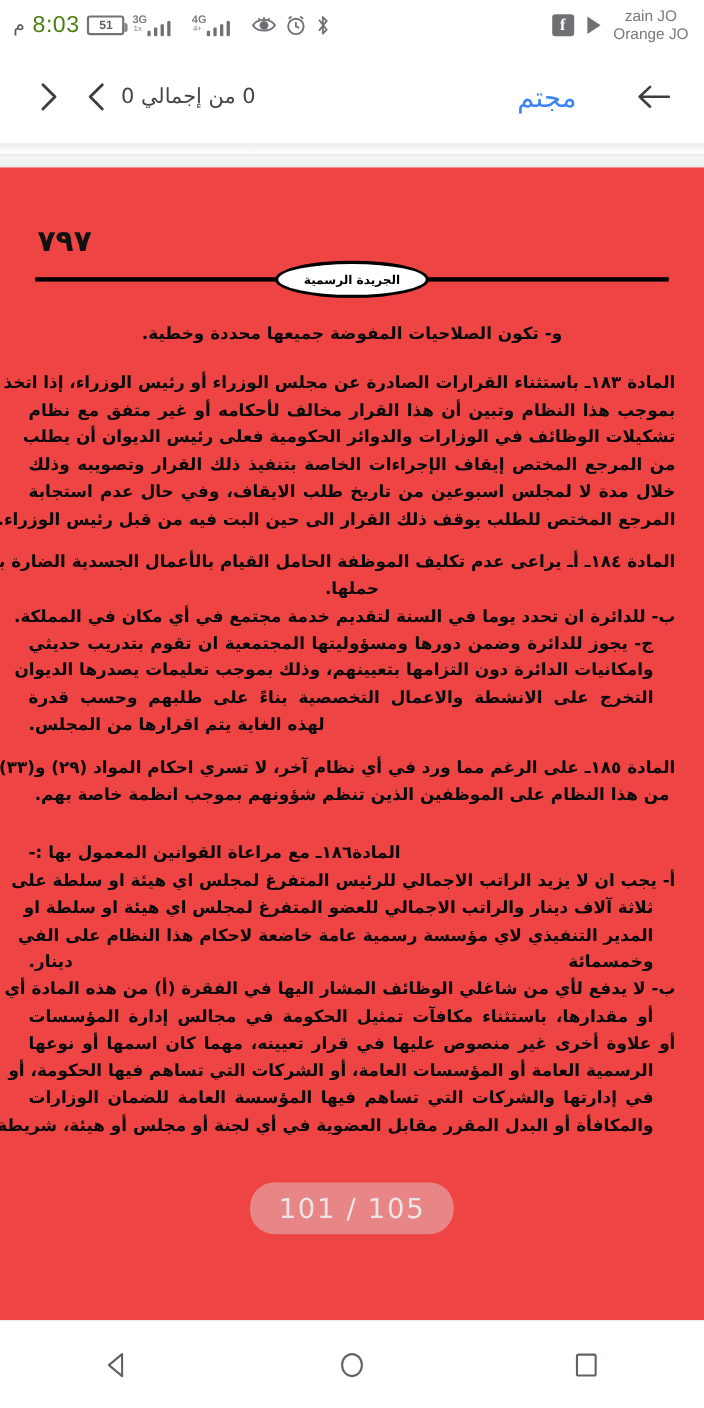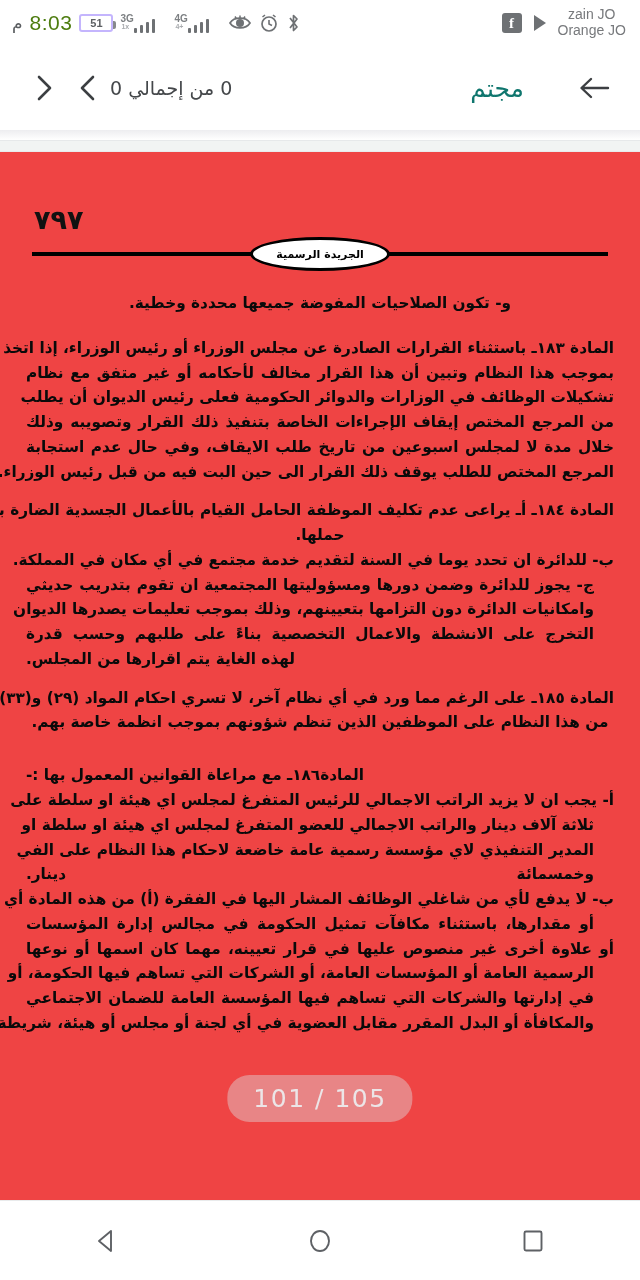--- a/index.html
+++ b/index.html
@@ -13,21 +13,21 @@
   
   .statusbar{
     height:46px; flex:0 0 46px; background:#ffffff;
     display:flex; align-items:center; justify-content:space-between;
     padding:0 14px 0 12px;
   }
   .sb-left{ display:flex; align-items:center; gap:7px; }
   .sb-ampm{ font-size:17px; color:#5a5d60; letter-spacing:0; }
   .sb-time{ font-size:21px; color:#4d7c0f; letter-spacing:0.5px; }
   .battery{
-    position:relative; width:34px; height:18px; border:2px solid #c4b5fd;
+    position:relative; width:34px; height:18px; border:2px solid #737373;
     border-radius:3px; display:flex; align-items:center; justify-content:center;
   }
   .battery:after{
     content:""; position:absolute; right:-5px; top:5px; width:3px; height:8px;
     background:#87898c; border-radius:0 2px 2px 0;
   }
   .battery span{ font-size:11px; color:#5c5f62; font-weight:bold; line-height:1; }
   .sig{ display:flex; align-items:flex-end; gap:3px; height:20px; position:relative; padding-left:14px;}
   .sig .g{ position:absolute; left:0; top:0px; font-size:10px; color:#7d8083; font-weight:bold; }
   .sig .sub{ position:absolute; left:1px; top:10px; font-size:7px; color:#a8abae; }
@@ -47,21 +47,21 @@
 
   
   .toolbar{
     height:84px; flex:0 0 84px; background:#ffffff;
     display:flex; align-items:center; padding:0 22px; position:relative;
   }
   .tb-btn{ color:#3c3f42; display:flex; align-items:center; justify-content:center; }
   .tb-chev{ width:44px; height:44px; }
   .tb-back{ width:48px; height:48px; }
   .tb-title{
-    font-size:25px; color:#0f766e; font-weight:400;
+    font-size:25px; color:#3b82f6; font-weight:400;
     font-family:"DejaVu Sans","Liberation Sans",sans-serif;
   }
   .tb-count{
     font-size:19px; color:#44474a; direction:rtl;
     font-family:"DejaVu Sans","Liberation Sans",sans-serif;
   }
   .tb-spacer{ flex:1 1 auto; }
 
   .sep-shadow{ height:10px; flex:0 0 10px; background:linear-gradient(#ededf0,#ffffff); }
   .sep-band{ height:12px; flex:0 0 12px; background:#f1f4f3; border-top:1px solid #e6e9ea; border-bottom:1px solid #e8ebec; }
@@ -265,21 +265,21 @@
         <div class="p">
           <span class="ln ln-l">المادة١٨٦ـ مع مراعاة القوانين المعمول بها :-</span>
           <span class="ln">أ- يجب ان لا يزيد الراتب الاجمالي للرئيس المتفرغ لمجلس اي هيئة او سلطة على</span>
           <span class="ln indent">ثلاثة آلاف دينار والراتب الاجمالي للعضو المتفرغ لمجلس اي هيئة او سلطة او</span>
           <span class="ln indent">المدير التنفيذي لاي مؤسسة رسمية عامة خاضعة لاحكام هذا النظام على الفي</span>
           <span class="ln indent">وخمسمائة دينار.</span>
           <span class="ln ln-l">ب- لا يدفع لأي من شاغلي الوظائف المشار اليها في الفقرة (أ) من هذه المادة أي بدل</span>
           <span class="ln indent">أو مقدارها، باستثناء مكافآت تمثيل الحكومة في مجالس إدارة المؤسسات</span>
           <span class="ln">أو علاوة أخرى غير منصوص عليها في قرار تعيينه، مهما كان اسمها أو نوعها</span>
           <span class="ln indent">الرسمية العامة أو المؤسسات العامة، أو الشركات التي تساهم فيها الحكومة، أو</span>
-          <span class="ln indent">في إدارتها والشركات التي تساهم فيها المؤسسة العامة للضمان الاجتماعي</span>
+          <span class="ln indent">في إدارتها والشركات التي تساهم فيها المؤسسة العامة للضمان الوزارات</span>
           <span class="ln indent">والمكافأة أو البدل المقرر مقابل العضوية في أي لجنة أو مجلس أو هيئة، شريطة</span>
           <span class="ln indent"></span>
         </div>
 
       </div>
     </div>
 
     <div class="pagepill">101 / 105</div>
   </div>
 

